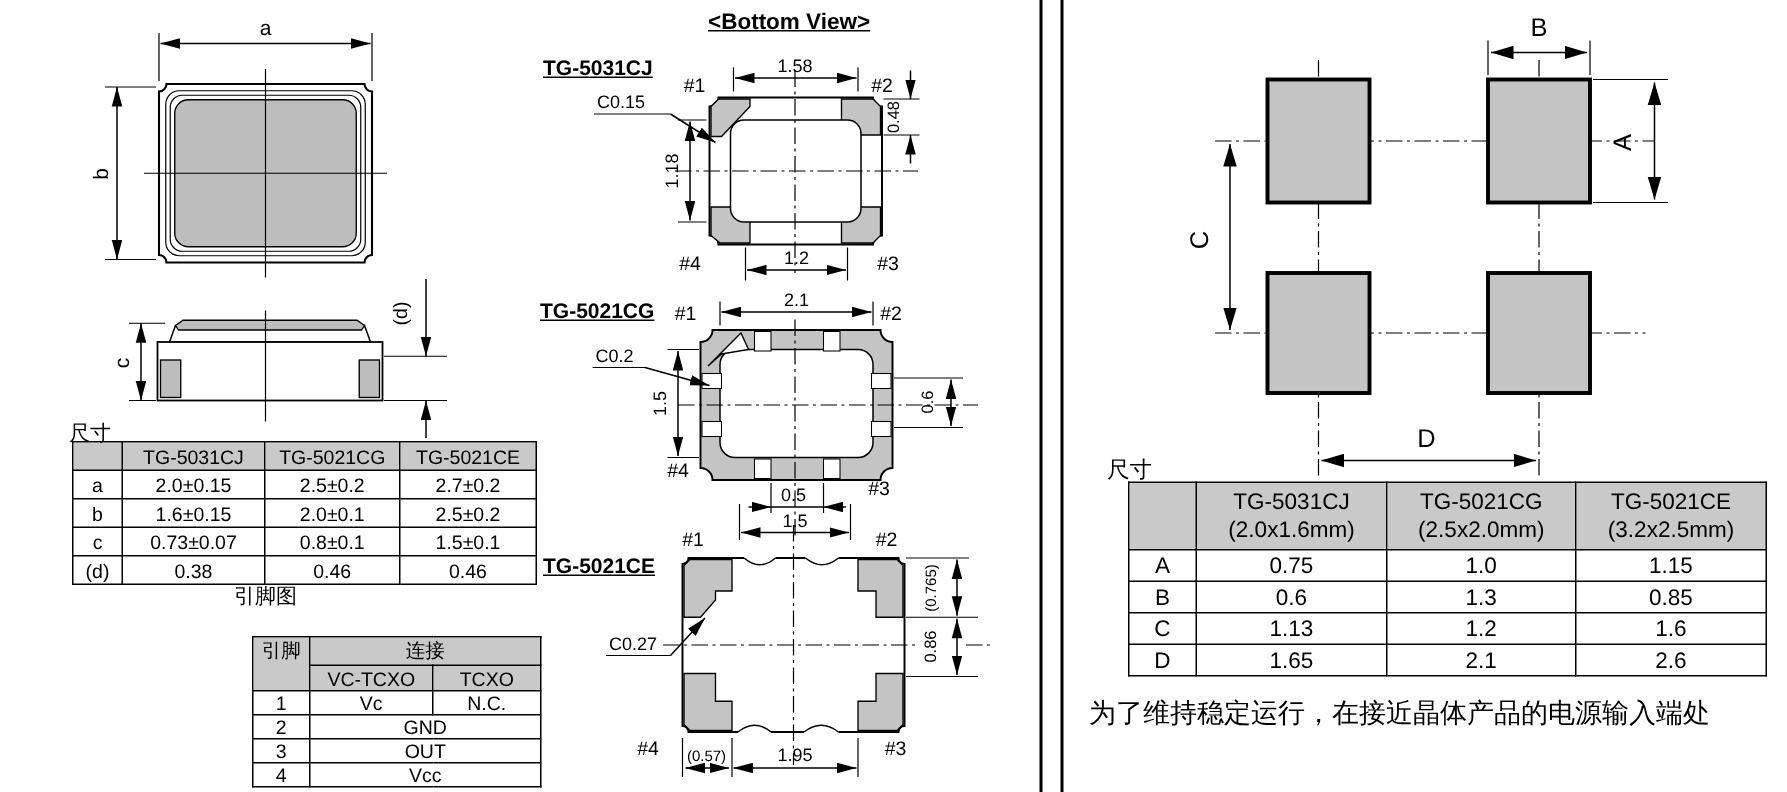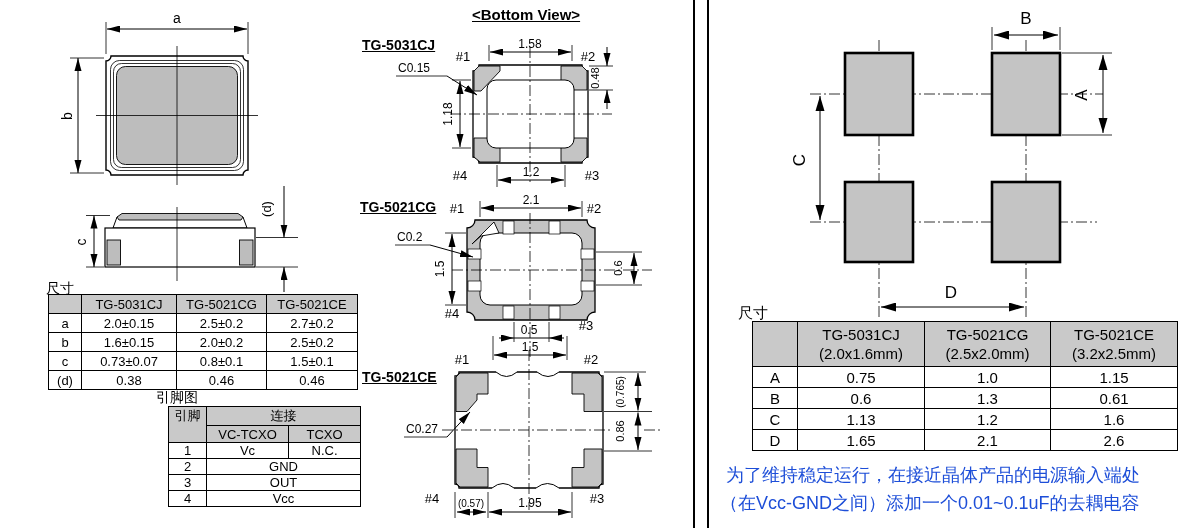--- a/index.html
+++ b/index.html
@@ -3,21 +3,21 @@
 <meta charset="utf-8">
 <style>
   html,body{margin:0;padding:0;background:#fff;}
   .stage{position:relative;width:1191px;height:528px;background:#ffffff;overflow:hidden;
          font-family:"Liberation Sans","DejaVu Sans",sans-serif;color:#000;}
   .abs{position:absolute;}
   .vdiv{position:absolute;top:0;width:2px;height:528px;background:#000;}
   .lbl{font-size:14px;color:#000;}
   .model-lbl{font-size:14px;font-weight:bold;text-decoration:underline;white-space:nowrap;}
   .bv-title{font-size:15px;font-weight:bold;text-decoration:underline;white-space:nowrap;}
-  .note-line{font-size:18px;line-height:28px;white-space:nowrap;color:#1d4ed8;}
+  .note-line{font-size:18px;line-height:28px;white-space:nowrap;color:#000000;}
   table{border-collapse:collapse;table-layout:fixed;}
   .dt td{border:1.5px solid #000;text-align:center;vertical-align:middle;padding:0;
          font-size:13px;overflow:hidden;white-space:nowrap;}
   .hdr{background:#c9c9c9;}
   .rt td{font-size:15px;}
   .rt .hcell{line-height:19px;padding:3px 0;}
   
   svg{position:absolute;overflow:visible;}
   .ln{stroke:#000;stroke-width:1;fill:none;}
   .thin{stroke:#000;stroke-width:0.8;fill:none;}
@@ -92,40 +92,40 @@
     </tr>
     <tr style="height:19px">
       <td>a</td>
       <td>2.0±0.15</td>
       <td>2.5±0.2</td>
       <td>2.7±0.2</td>
     </tr>
     <tr style="height:19px">
       <td>b</td>
       <td>1.6±0.15</td>
-      <td>2.0±0.2</td>
+      <td>2.0±0.1</td>
       <td>2.5±0.2</td>
     </tr>
     <tr style="height:19px">
       <td>c</td>
       <td>0.73±0.07</td>
       <td>0.8±0.1</td>
       <td>1.5±0.1</td>
     </tr>
     <tr style="height:19px">
       <td>(d)</td>
       <td>0.38</td>
       <td>0.46</td>
       <td>0.46</td>
     </tr>
   </tbody>
     </table>
 
   <div class="abs lbl" style="left:156px;top:389px">引脚图</div>
-  <table class="abs dt" style="left:168px;top:406px">
+  <table class="abs dt" style="left:168px;top:424px">
     <colgroup>
         <col style="width:38px">
         <col style="width:82px">
         <col style="width:72px">
       </colgroup>
     <tbody>
         <tr style="height:18px">
       <td class="hdr" rowspan="2" style="vertical-align:top;line-height:18px">引脚</td>
       <td class="hdr" colspan="2">连接</td>
     </tr>
@@ -332,33 +332,32 @@
     <tr style="height:21px">
       <td>A</td>
       <td>0.75</td>
       <td>1.0</td>
       <td>1.15</td>
     </tr>
     <tr style="height:21px">
       <td>B</td>
       <td>0.6</td>
       <td>1.3</td>
-      <td>0.61</td>
+      <td>0.85</td>
     </tr>
     <tr style="height:21px">
       <td>C</td>
       <td>1.13</td>
       <td>1.2</td>
       <td>1.6</td>
     </tr>
     <tr style="height:21px">
       <td>D</td>
       <td>1.65</td>
       <td>2.1</td>
       <td>2.6</td>
     </tr>
   </tbody>
     </table>
 
   <div class="abs note-line" style="left:726px;top:461px">为了维持稳定运行，在接近晶体产品的电源输入端处</div>
-  <div class="abs note-line" style="left:720px;top:489px">（在Vcc-GND之间）添加一个0.01~0.1uF的去耦电容</div>
 
 </div>
 
 </body></html>

